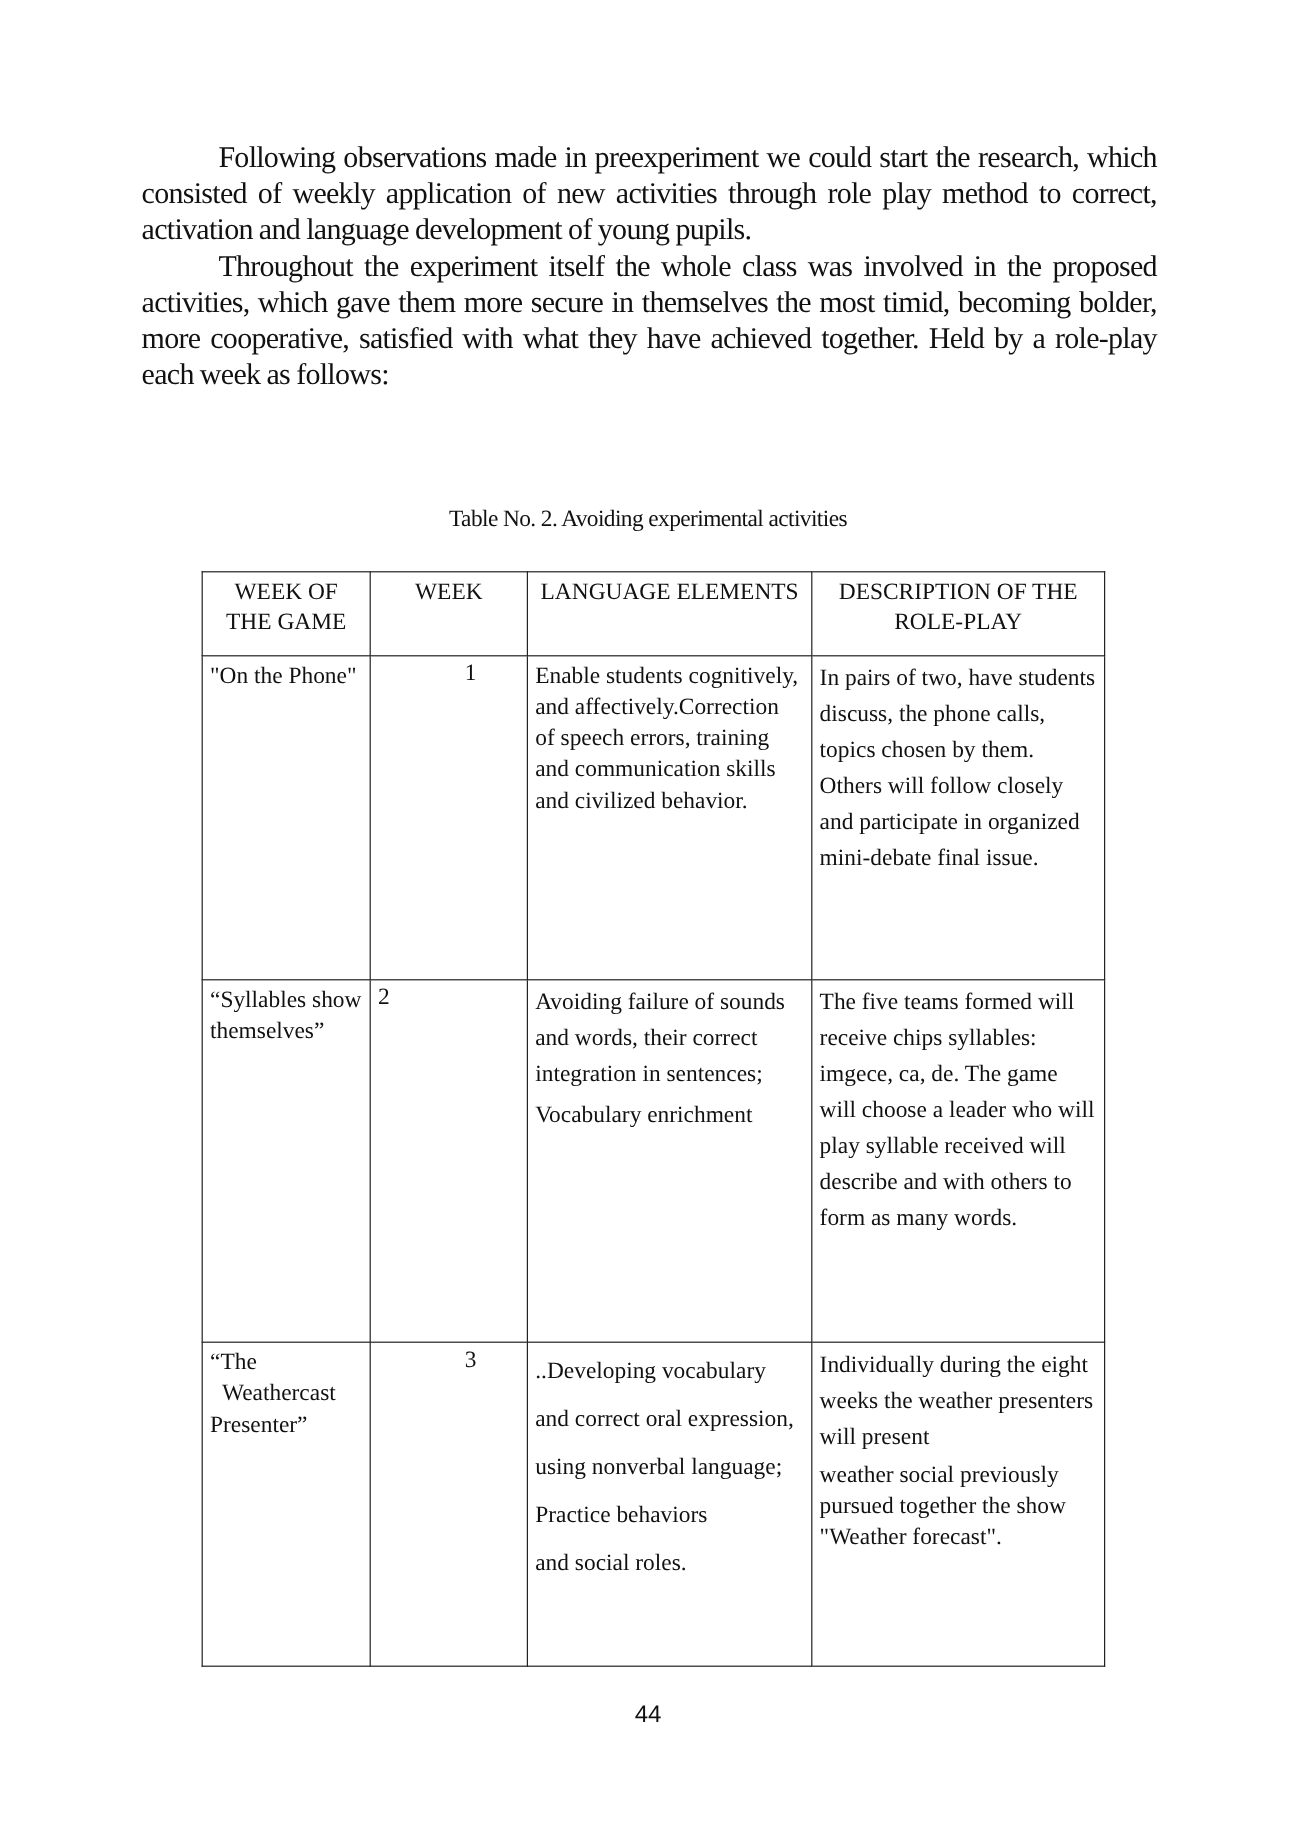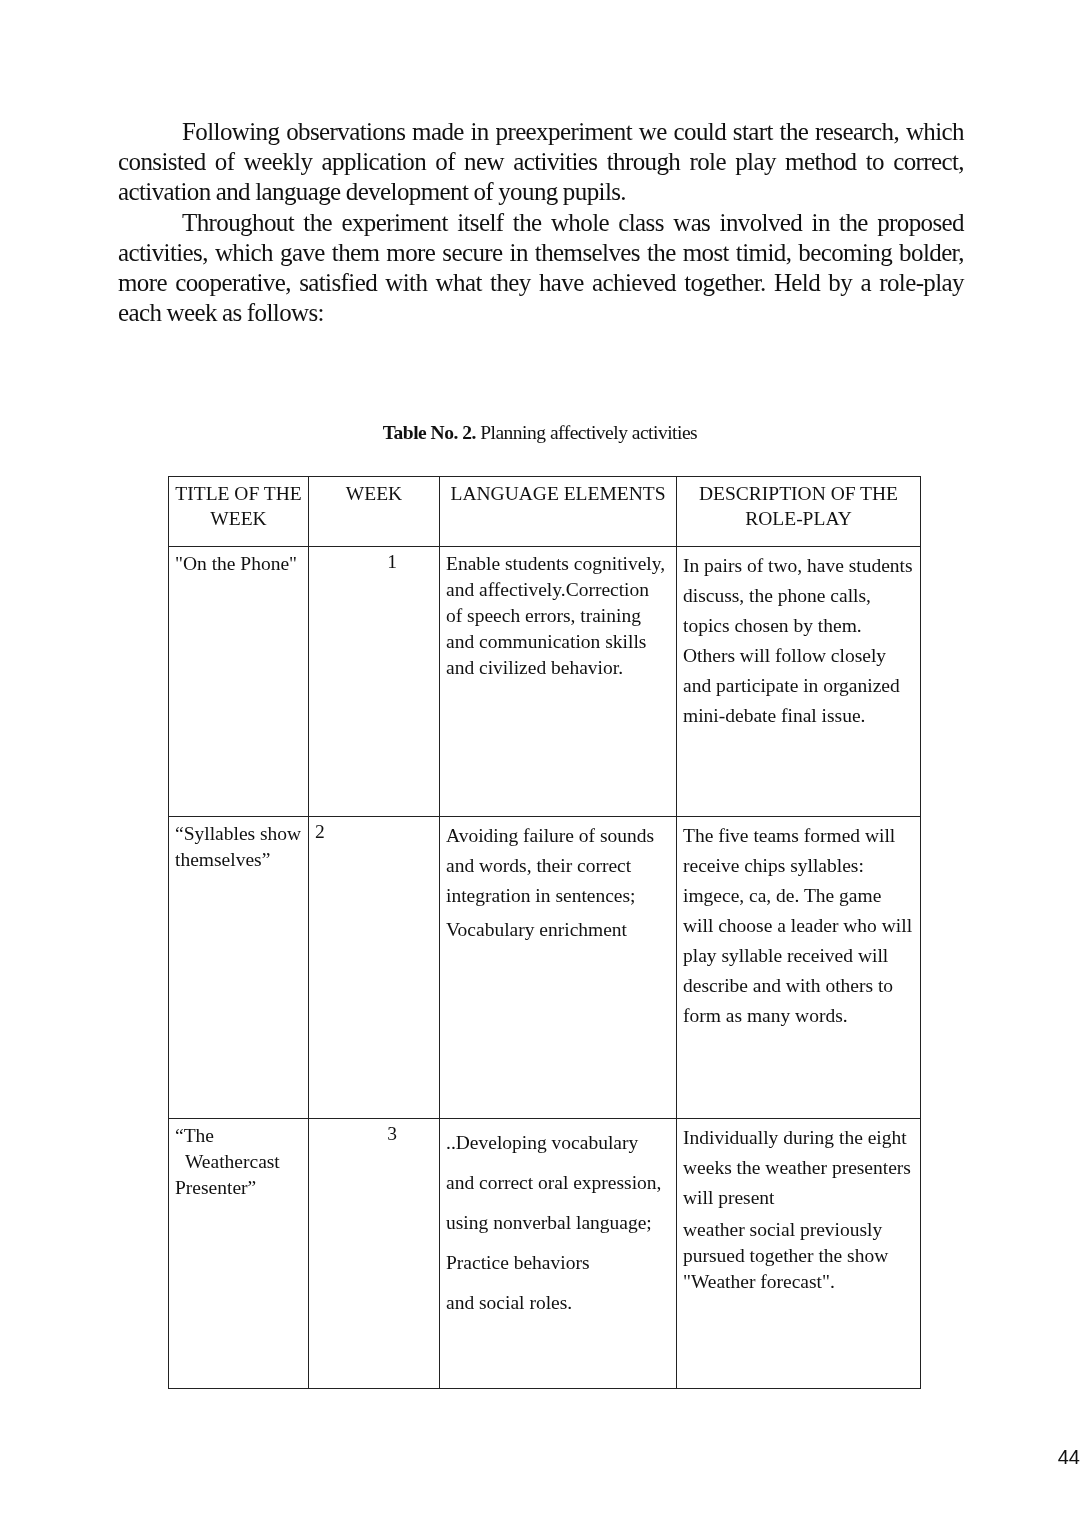--- a/index.html
+++ b/index.html
@@ -11,21 +11,21 @@
       position: absolute; left: 118px; top: 117px; width: 846px;
       font-size: 25px; line-height: 30.2px; text-align: justify;
       letter-spacing: -0.6px; word-spacing: -0.5px;
     }
     .body-text p { margin: 0; }
     .body-text p.indent { text-indent: 64px; }
     .caption {
       position: absolute; left: 0; width: 1080px; top: 422px;
       text-align: center; font-size: 19.5px; letter-spacing: -0.5px;
     }
-    .caption b { font-weight: bold; }
+    .caption b { font-weight: normal; }
     table.plan {
       position: absolute; left: 168px; top: 476px;
       border-collapse: collapse; table-layout: fixed;
       width: 752px; font-size: 19.5px;
     }
     table.plan th, table.plan td {
       border: 1.3px solid #222; vertical-align: top;
       padding: 4px 6px 4px 6px; font-weight: normal; text-align: left;
     }
     table.plan th { text-align: center; line-height: 25px; padding-top: 4px; }
@@ -36,45 +36,45 @@
     .lang1 { line-height: 26px; margin-left: 16px; }
     .desc { line-height: 30px; }
     .lang2 { line-height: 30px; }
     .lang3 { line-height: 40px; }
     .title-cell { line-height: 26px; }
     .wk-right { text-align: right !important; padding-right: 42px !important; }
     .para-gap { display: block; margin-top: 4px; }
     .indent-line { padding-left: 10px; }
     .page-number {
       position: absolute; left: 0; width: 1080px; top: 1418px;
-      text-align: right; font-size: 20px; font-family: "Liberation Sans", sans-serif; margin-top: 28px;
+      text-align: center; font-size: 20px; font-family: "Liberation Sans", sans-serif;
     }
   </style>
 </head>
 <body>
 
 <div class="body-text">
   <p class="indent">Following observations made in preexperiment we could start the research, which consisted of weekly application of new activities through role play method to correct, activation and language development of young pupils.</p>
   <p class="indent">Throughout the experiment itself the whole class was involved in the proposed activities, which gave them more secure in themselves the most timid, becoming bolder, more cooperative, satisfied with what they have achieved together. Held by a role-play each week as follows:</p>
 </div>
 
 <div class="caption">
-  <b>Table No. 2.</b><span> Planning affectively activities</span>
+  <b>Table No. 2.</b><span> Avoiding experimental activities</span>
 </div>
 
 <table class="plan">
   <colgroup>
     <col style="width:140px">
     <col style="width:131px">
     <col style="width:237px">
     <col style="width:244px">
   </colgroup>
   <thead>
     <tr>
-      <th>TITLE OF THE WEEK</th>
+      <th>WEEK OF THE GAME</th>
       <th>WEEK</th>
       <th>LANGUAGE ELEMENTS</th>
       <th>DESCRIPTION OF THE ROLE-PLAY</th>
     </tr>
   </thead>
   <tbody>
     <tr class="r1">
       <td class="title-cell">"On the Phone"</td>
       <td class="wk-right">1</td>
       <td class="lang1">Enable students cognitively, and affectively.Correction of speech errors, training and communication skills and civilized behavior.</td>

